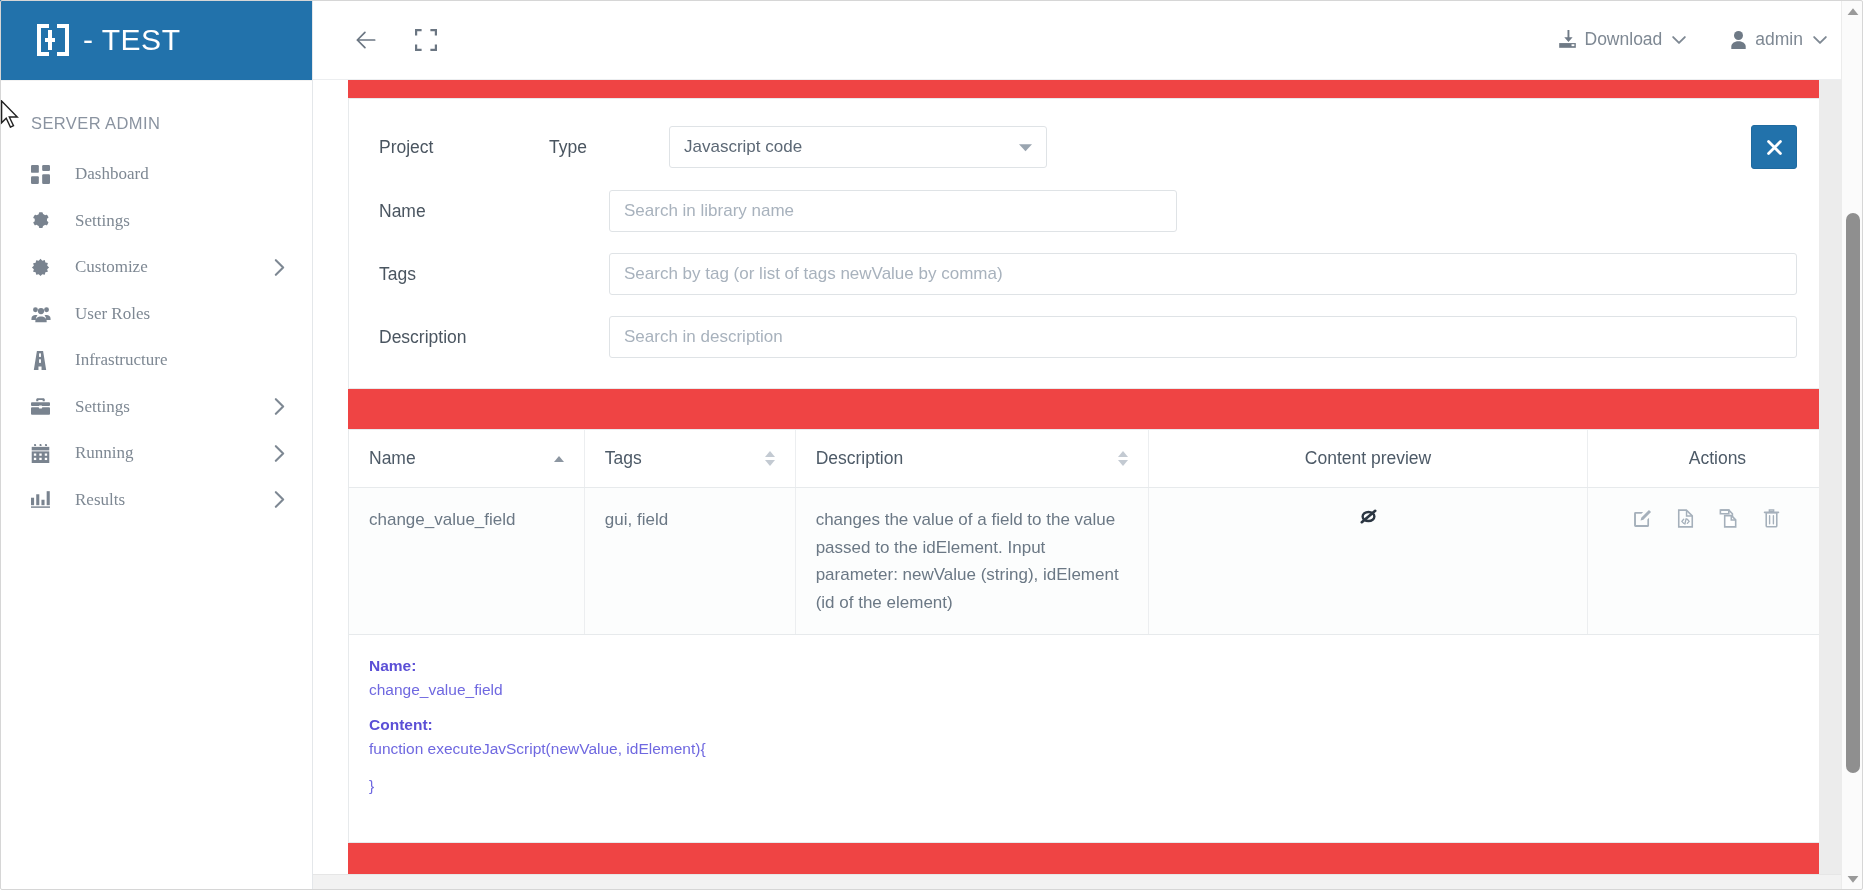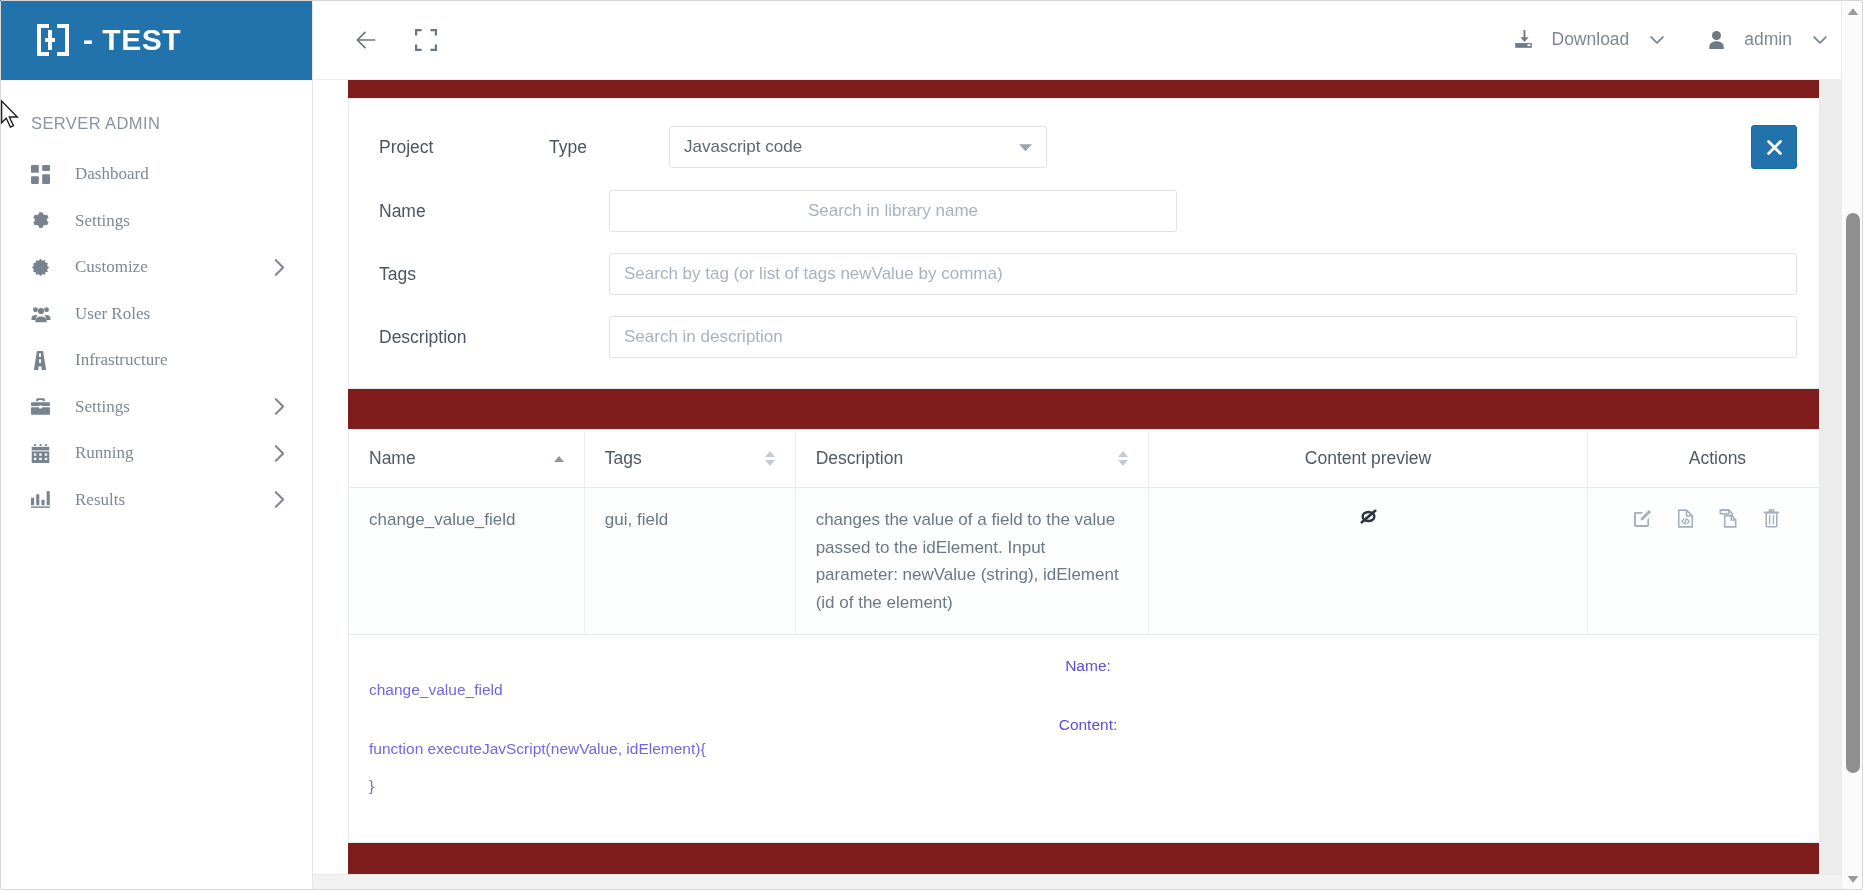--- a/index.html
+++ b/index.html
@@ -21,21 +21,21 @@
     z-index: 3;
   }
   .brand {
     height: 80px; background: #2272ab;
     display: flex; align-items: center; padding-left: 36px;
     box-shadow: 0 1px 0 rgba(0,0,0,.05);
   }
   .brand-logo { width: 34px; height: 34px; position: relative; flex: 0 0 34px; }
   .brand-logo svg { display:block; }
   .brand-text {
-    color: #ffffff; font-size: 30px; font-weight: bold; letter-spacing: .5px;
+    color: #ffffff; font-size: 30px; font-weight: normal; letter-spacing: .5px;
     margin-left: 13px; white-space: nowrap;
   }
   .sidebar-title {
     color: #8a93a0; font-size: 16.5px; letter-spacing: .4px;
     padding: 34px 0 18px 31px; font-weight: 400;
   }
   .nav { list-style: none; }
   .nav-item {
     display: flex; align-items: center;
     height: 46.5px; padding: 0 27px 0 31px;
@@ -60,34 +60,34 @@
     padding: 0 36px 0 34px; border-bottom: 1px solid #eceef0; flex: 0 0 80px;
     position: relative; z-index: 2;
   }
   .tb-icon {
     color: #6b7682; display:flex; align-items:center; justify-content:center;
     cursor:pointer; padding: 6px;
   }
   .tb-icon.back { margin-right: 24px; }
   .tb-right { margin-left: auto; display:flex; align-items:center; gap: 44px; }
   .tb-menu {
-    display:flex; align-items:center; gap: 19px;
+    display:flex; align-items:center; gap: 8px;
     color:#7e8893; font-size: 17.5px; cursor:pointer;
   }
   .tb-menu .glyph { display:flex; align-items:center; color:#6f7a86; }
   .tb-menu .chev { display:flex; align-items:center; color:#7e8893; margin-left:2px; }
 
   
   .workarea {
     flex: 1 1 auto; position: relative; overflow: hidden;
     background: #ffffff; padding: 0;
   }
   .content-shell {
     position:absolute; left: 35px; top: 0; right: 35px; bottom: 0;
-    background: #7f1d1d;
+    background: #ef4444;
   }
 
   
   .filter-card {
     margin: 18px 0 0 0; border: 1px solid #e7eaec; background:#fff;
     padding: 26px 30px 30px 30px;
     box-shadow: 0 0 0 rgba(0,0,0,0);
   }
   .frow { display:flex; align-items:center; margin-bottom: 21px; }
   .frow:last-child { margin-bottom: 0; }
@@ -100,21 +100,21 @@
   .ctl {
     height: 42px; border: 1px solid #dfe3e6; background:#fff; border-radius: 3px;
     display:flex; align-items:center; padding: 0 14px; color:#6d7b89; font-size: 17px;
   }
   .ctl.placeholder { color:#a8b2bd; }
   .select {
     width: 378px; flex: 0 0 378px; justify-content: space-between; cursor:pointer;
     color:#5c6875;
   }
   .select .arrow { color:#9aa5b0; display:flex; align-items:center; }
-  .input-name { width: 568px; flex: 0 0 568px; justify-content: center; }
+  .input-name { width: 568px; flex: 0 0 568px; }
   .input-wide { flex: 1 1 auto; }
   .close-btn {
     width: 46px; height: 44px; background: #2272ab; border: 1px solid #1f6a9f;
     border-radius: 3px; color:#fff; display:flex; align-items:center; justify-content:center;
     margin-left: auto; cursor:pointer; font-size: 19px; font-weight: bold;
   }
   .spacer-grow { flex: 1 1 auto; }
 
   
   .table-card {
@@ -145,21 +145,21 @@
   td.col-actions { text-align:center; }
   .actions-wrap { display:flex; align-items:center; justify-content:center; gap: 24px; padding-top: 3px; }
   .act { color:#a5b0bb; cursor:pointer; display:flex; align-items:center; }
   .preview-ico { color:#2b3642; display:inline-flex; }
 
   
   .detail {
     padding: 22px 20px 30px 20px; background:#fff;
   }
   .det-block { margin-bottom: 17px; }
-  .det-label { color:#5b4fd6; font-size: 15.5px; font-weight: normal; margin-bottom: 6px; text-align: center; }
+  .det-label { color:#5b4fd6; font-size: 15.5px; font-weight: bold; margin-bottom: 6px; }
   .det-value { color:#6f68e0; font-size: 15.5px; }
   .code-line { color:#6f68e0; font-size: 15.5px; margin-bottom: 19px; }
   .code-line:last-child { margin-bottom:0; }
 
   
   .vscroll {
     position:absolute; top:0; right:0; width: 22px; height: 890px;
     background: #fbfbfb; border-left: 1px solid #ececec; z-index: 10;
   }
   .vscroll .arrow-up, .vscroll .arrow-dn {

